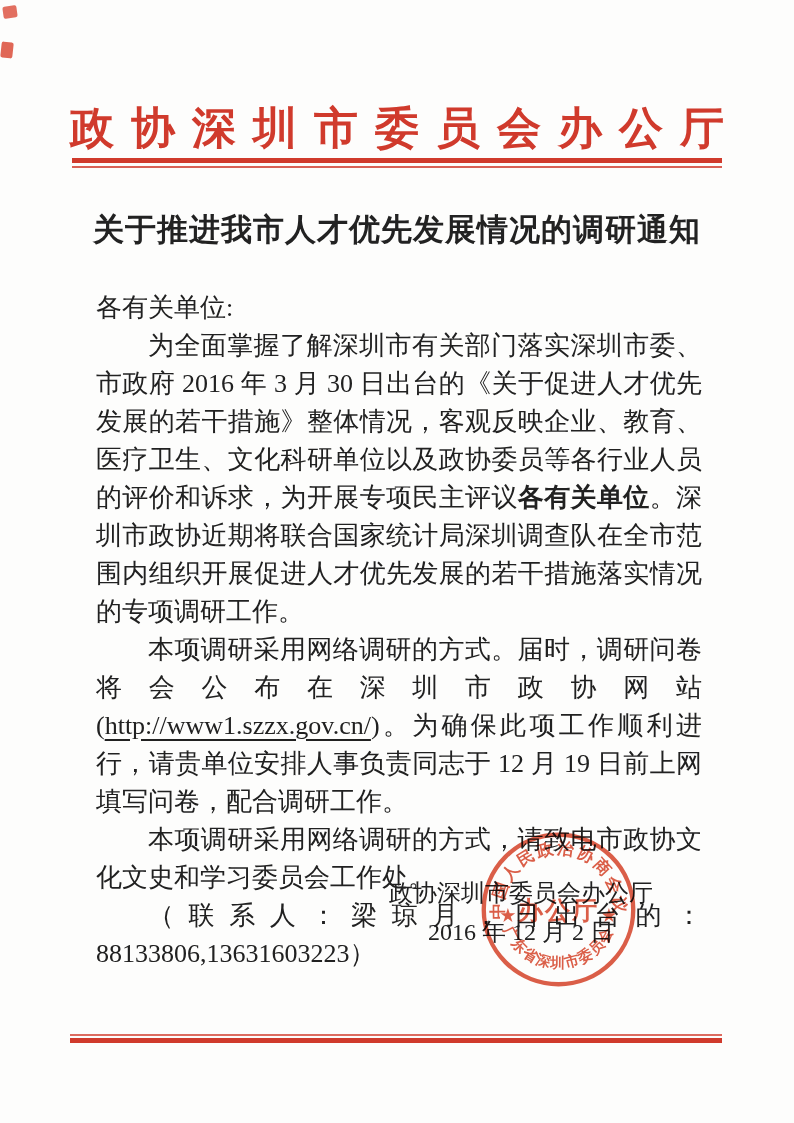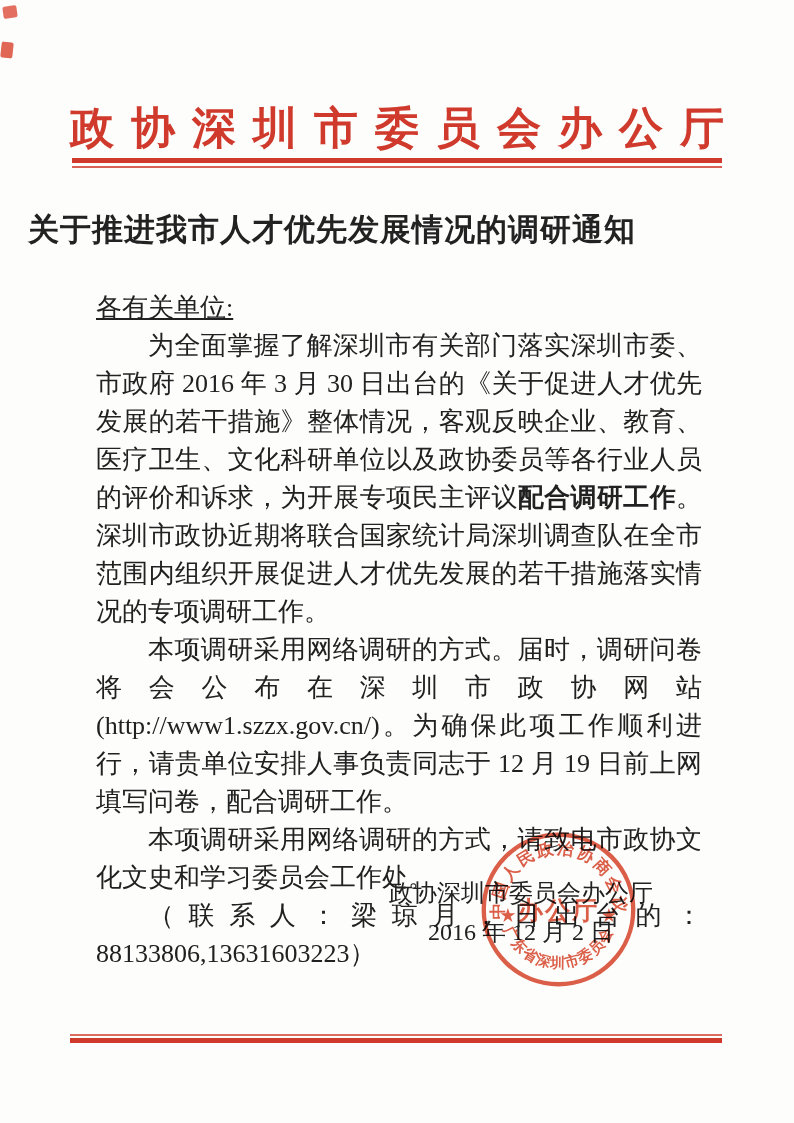--- a/index.html
+++ b/index.html
@@ -18,32 +18,32 @@
     font-size:44px; font-weight:bold; color:#d03a2c;
     letter-spacing:17px; text-indent:17px; white-space:nowrap;
   }
   .rule { position:absolute; background:#d03a2c; }
   .rule.top-thick { top:158px; left:72px; width:650px; height:5px; }
   .rule.top-thin  { top:166px; left:72px; width:650px; height:2px; opacity:.8; }
   .rule.bot-thin  { top:1034px; left:70px; width:652px; height:2px; opacity:.75; }
   .rule.bot-thick { top:1038px; left:70px; width:652px; height:5px; }
 
   .doc-title {
-    position:absolute; top:209px; left:0; right:0; 
-    font-size:31px; font-weight:bold; color:#222; letter-spacing:1px; white-space:nowrap;margin-left:28px;
+    position:absolute; top:209px; left:0; right:0; text-align:center;
+    font-size:31px; font-weight:bold; color:#222; letter-spacing:1px; white-space:nowrap;
   }
 
   .body-text {
     position:absolute; top:289px; left:96px; width:606px;
     font-size:26px; line-height:38px; text-align:justify; color:#212121;
   }
   .body-text p { margin:0; text-indent:2em; }
-  .body-text p.salutation { text-indent:0;text-decoration:underline; }
+  .body-text p.salutation { text-indent:0; }
   .bold-seg { font-weight:bold; }
-  .url-seg { text-underline-offset:5px; }
+  .url-seg { text-decoration:underline; text-underline-offset:5px; }
 
   .sig-block {
     position:absolute; top:874px; right:141px; text-align:center;
     font-size:24px; line-height:39px; color:#212121; white-space:nowrap;
   }
 
   .seal {
     position:absolute; left:476px; top:827px; width:165px; height:165px;
     color:#d8492f; mix-blend-mode:multiply; opacity:.88; pointer-events:none;
   }
@@ -60,21 +60,21 @@
 
   <div class="letterhead">政协深圳市委员会办公厅</div>
 
   <div class="rule top-thick"></div>
   <div class="rule top-thin"></div>
 
   <div class="doc-title">关于推进我市人才优先发展情况的调研通知</div>
 
   <div class="body-text">
     <p class="salutation">各有关单位:</p>
-    <p><span>为全面掌握了解深圳市有关部门落实深圳市委、市政府 2016 年 3 月 30 日出台的《关于促进人才优先发展的若干措施》整体情况，客观反映企业、教育、医疗卫生、文化科研单位以及政协委员等各行业人员的评价和诉求，为开展专项民主评议</span><span class="bold-seg">配合调研工作</span><span>。深圳市政协近期将联合国家统计局深圳调查队在全市范围内组织开展促进人才优先发展的若干措施落实情况的专项调研工作。</span></p>
+    <p><span>为全面掌握了解深圳市有关部门落实深圳市委、市政府 2016 年 3 月 30 日出台的《关于促进人才优先发展的若干措施》整体情况，客观反映企业、教育、医疗卫生、文化科研单位以及政协委员等各行业人员的评价和诉求，为开展专项民主评议</span><span class="bold-seg">各有关单位</span><span>。深圳市政协近期将联合国家统计局深圳调查队在全市范围内组织开展促进人才优先发展的若干措施落实情况的专项调研工作。</span></p>
     <p><span>本项调研采用网络调研的方式。届时，调研问卷将会公布在深圳市政协网站(</span><span class="url-seg">http://www1.szzx.gov.cn/</span><span>)。为确保此项工作顺利进行，请贵单位安排人事负责同志于 12 月 19 日前上网填写问卷，配合调研工作。</span></p>
     <p>本项调研采用网络调研的方式，请致电市政协文化文史和学习委员会工作处。</p>
     <p>（联系人：梁琼月，日出台的：88133806,13631603223）</p>
   </div>
 
   <div class="sig-block">
     <div>政协深圳市委员会办公厅</div>
     <div>2016 年 12 月 2 日</div>
   </div>
 

